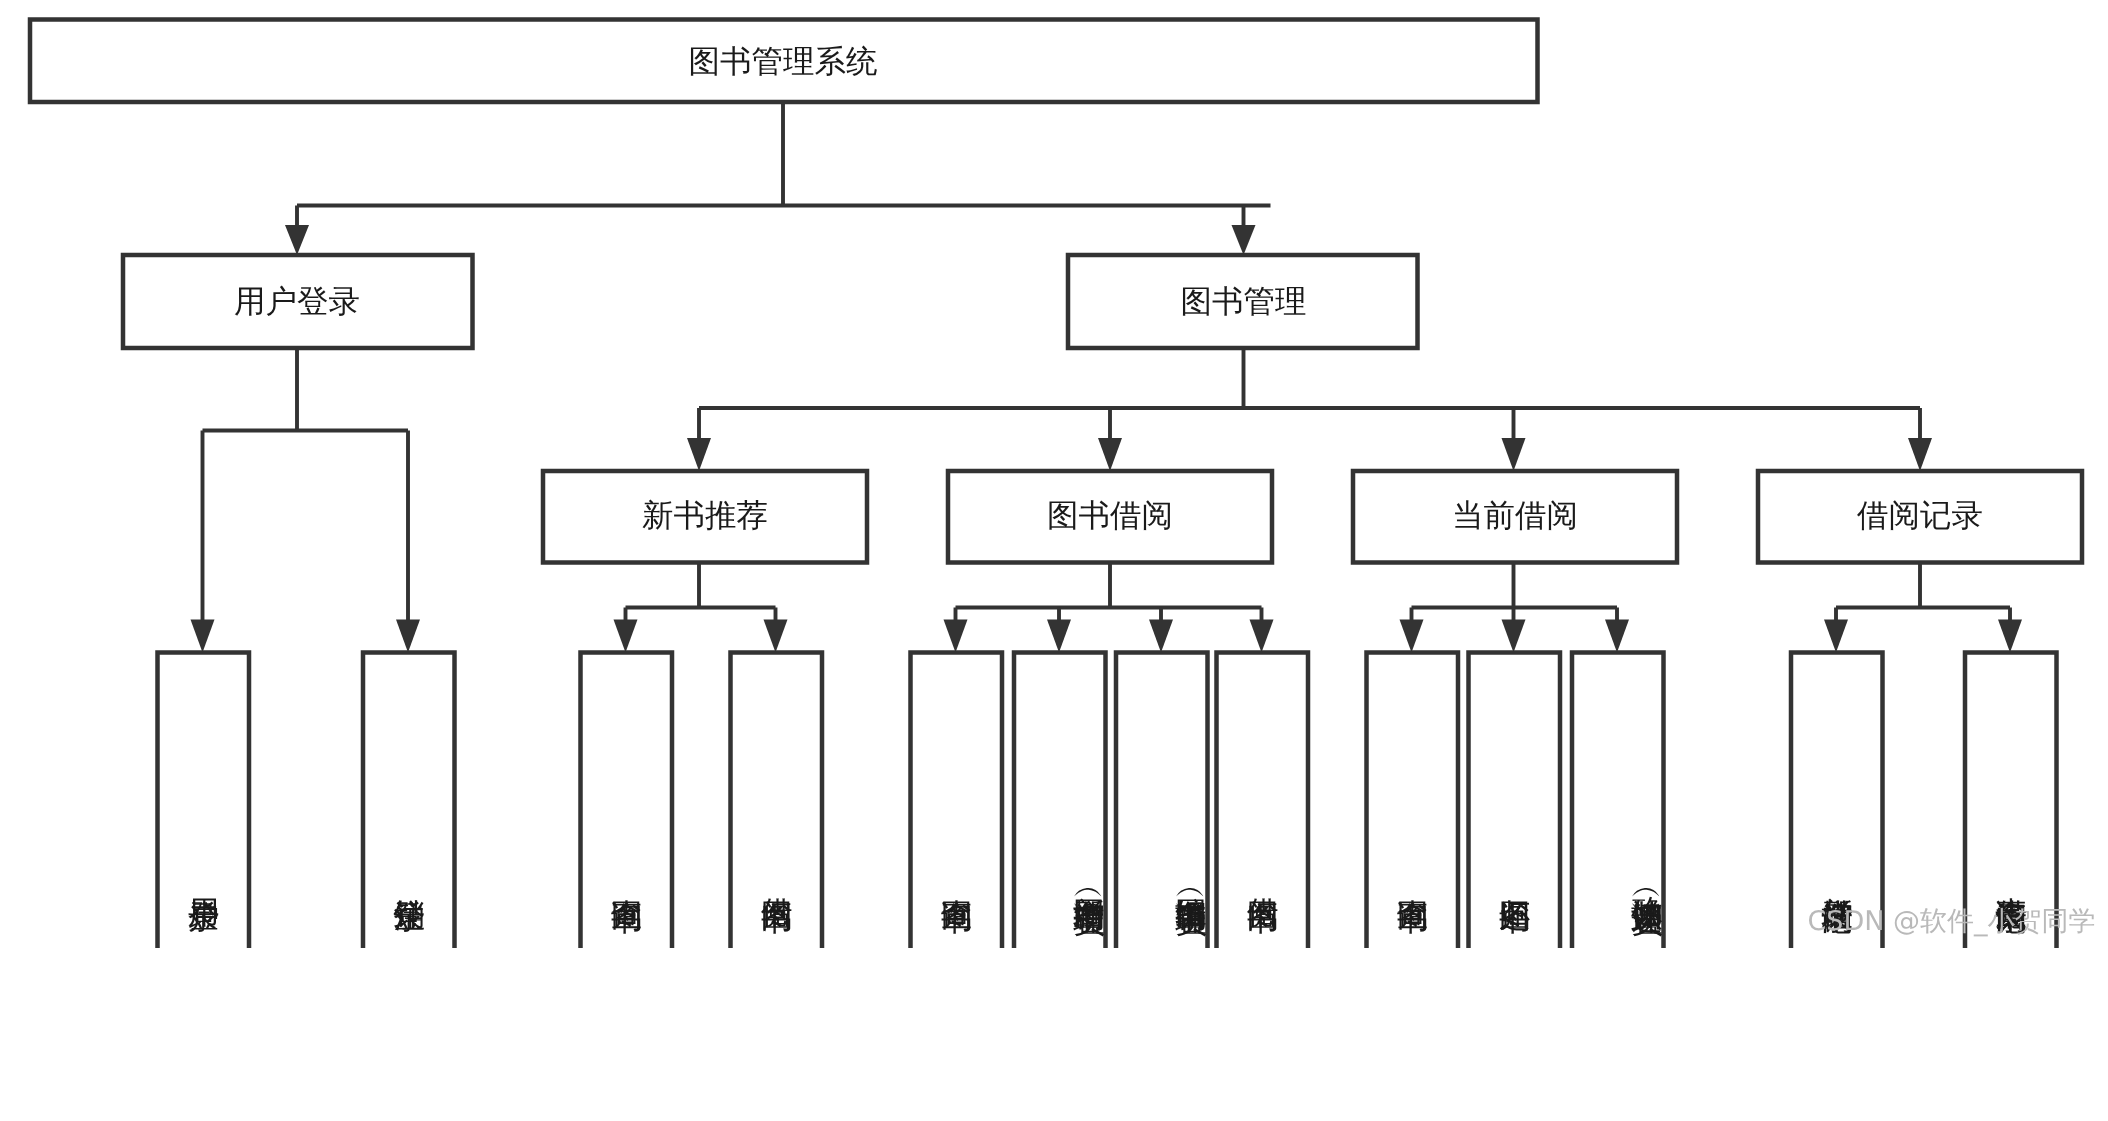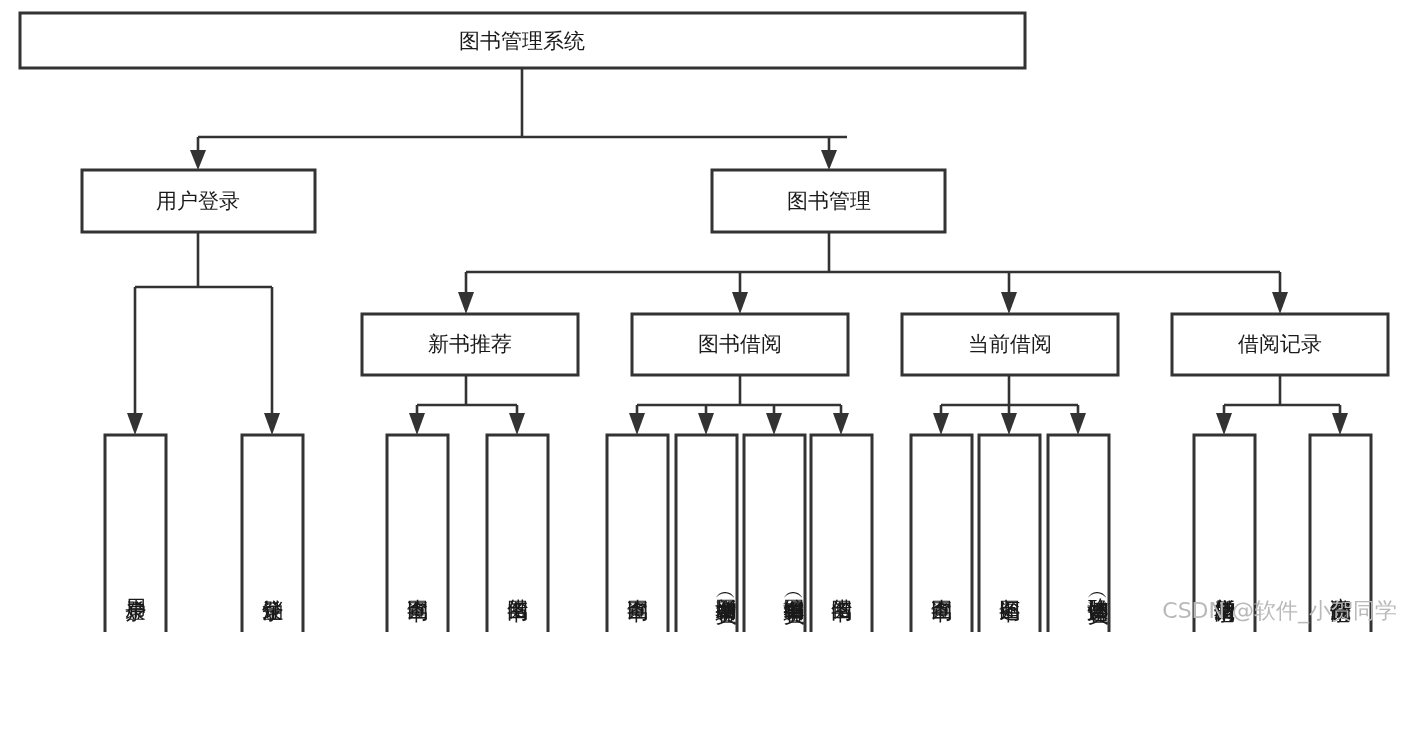--- a/index.html
+++ b/index.html
@@ -60,21 +60,21 @@
     pointer-events: none;
   }
   .vlabel.centered {
     align-items: center;
   }
   .watermark {
     position: absolute;
     right: 8px;
     bottom: 6px;
     font-family: "DejaVu Sans", "Liberation Sans", sans-serif;
-    font-size: 22px;
+    font-size: 18px;
     color: #b9b9b9;
     white-space: nowrap;
   }
 </style>
 </head>
 <body>
 
 <div id="page">
 
   <svg class="diagram" viewBox="0 0 1405 747">

